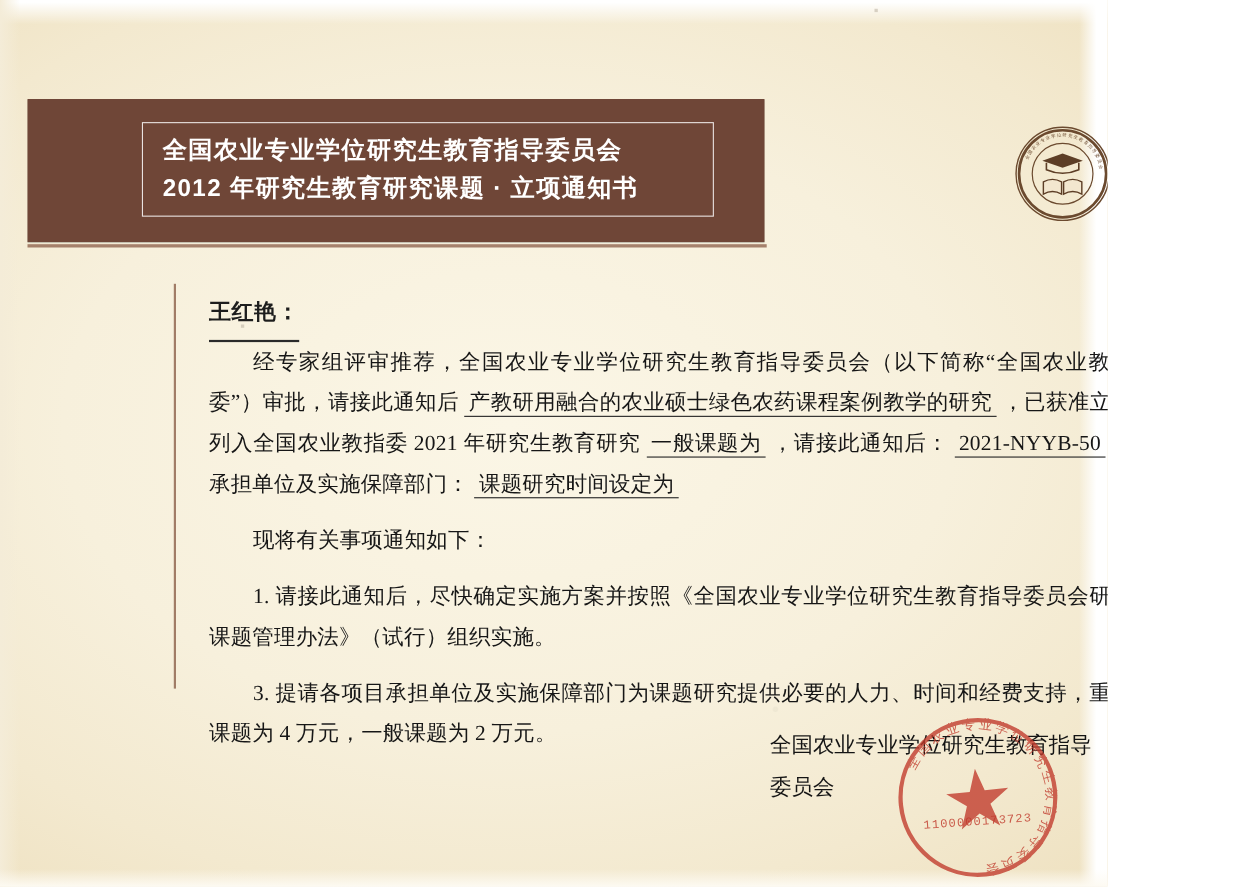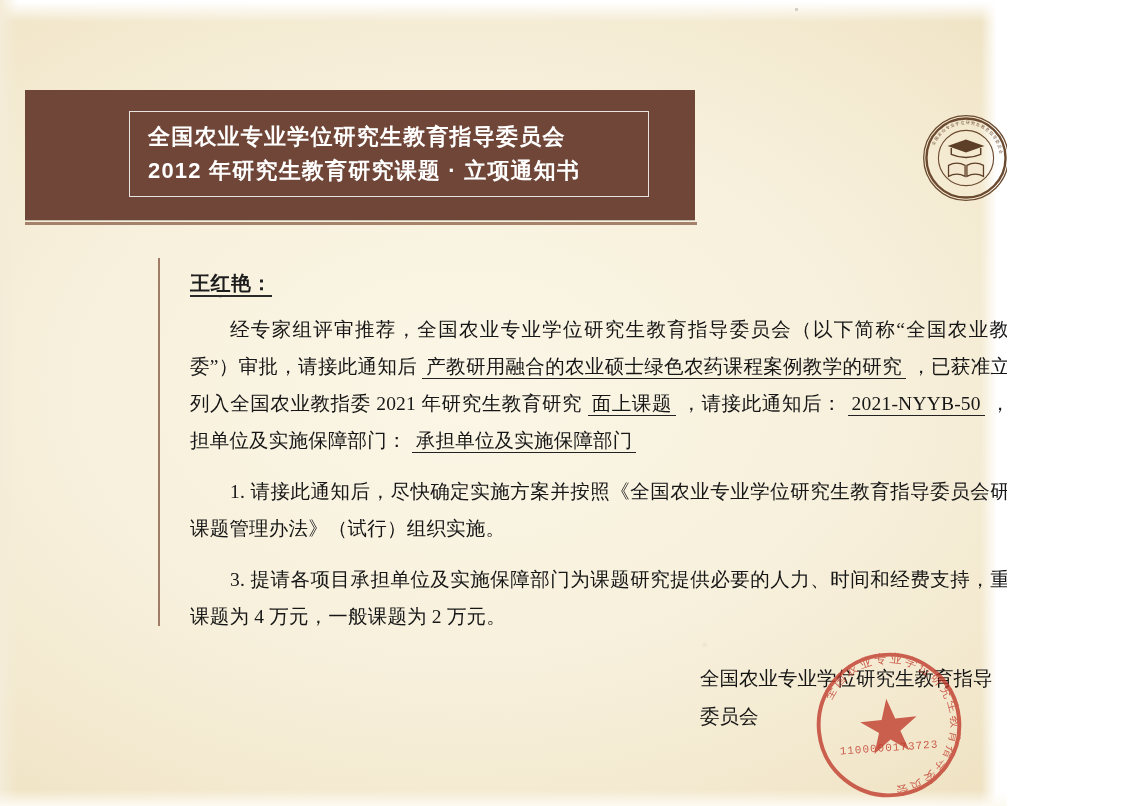--- a/index.html
+++ b/index.html
@@ -114,21 +114,21 @@
   }
   .salutation {
     font-size: 20px;
     font-weight: 700;
     color: #1d1d1d;
     margin: 18px 0 0 28px;
     letter-spacing: .5px;
   }
   .salutation .dotted {
     border-bottom: 2px solid #2a2a2a;
-    padding-bottom: 1px;
+    padding-bottom: 14px;
   }
   p.para {
     font-size: 19.5px;
     line-height: 37px;
     color: #161616;
     margin: 14px 0 0 28px;
     text-align: justify;
     width: 840px;
     letter-spacing: .2px;
   }
@@ -229,27 +229,28 @@
   <div class="body-wrap">
 
     <div class="salutation">
       <span class="dotted">王红艳：</span>
     </div>
 
     <p class="para first">
       <span>经专家组评审推荐，全国农业专业学位研究生教育指导委员会（以下简称“全国农业教指委”）审批，请接此通知后</span>
       <span class="fill">产教研用融合的农业硕士绿色农药课程案例教学的研究</span>
       <span>，已获准立项列入全国农业教指委 2021 年研究生教育研究</span>
-      <span class="fill">面上课题</span>
+      <span class="fill">一般课题为</span>
       <span>，请接此通知后：</span>
       <span class="fill">2021-NYYB-50</span>
       <span>，承担单位及实施保障部门：</span>
-      <span class="fill">承担单位及实施保障部门</span>
+      <span class="fill">课题研究时间设定为</span>
     </p>
 
+    <p class="para first">现将有关事项通知如下：</p>
     <p class="para first">1. 请接此通知后，尽快确定实施方案并按照《全国农业专业学位研究生教育指导委员会研究课题管理办法》（试行）组织实施。</p>
     <p class="para first">3. 提请各项目承担单位及实施保障部门为课题研究提供必要的人力、时间和经费支持，重点课题为 4 万元，一般课题为 2 万元。</p>
   </div>
 
   <div class="sign-block">
     <div>全国农业专业学位研究生教育指导委员会</div>
   </div>
 
   <div class="stamp">
     <svg viewBox="0 0 170 170" width="166" height="166" aria-hidden="true">

